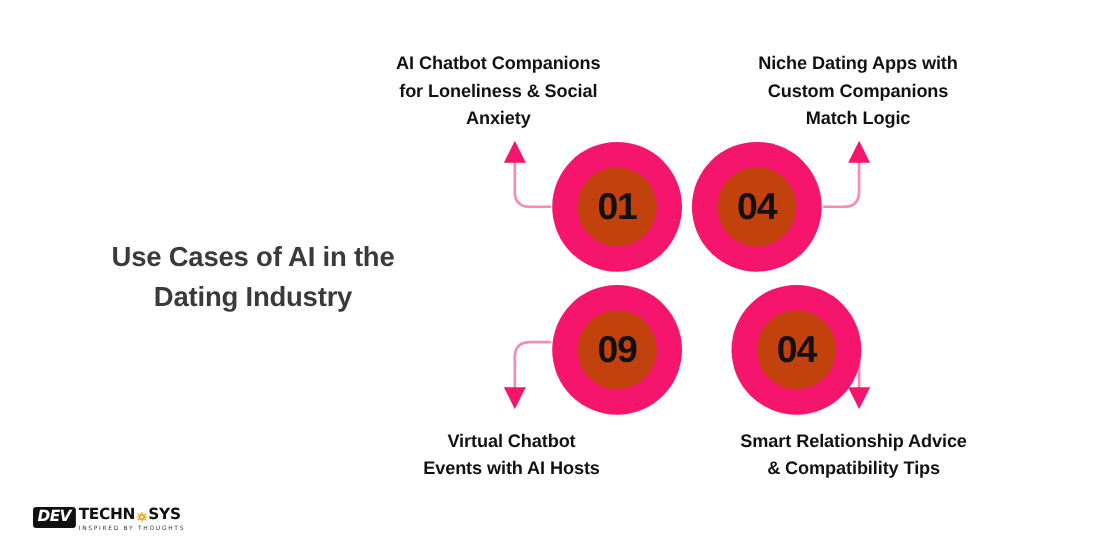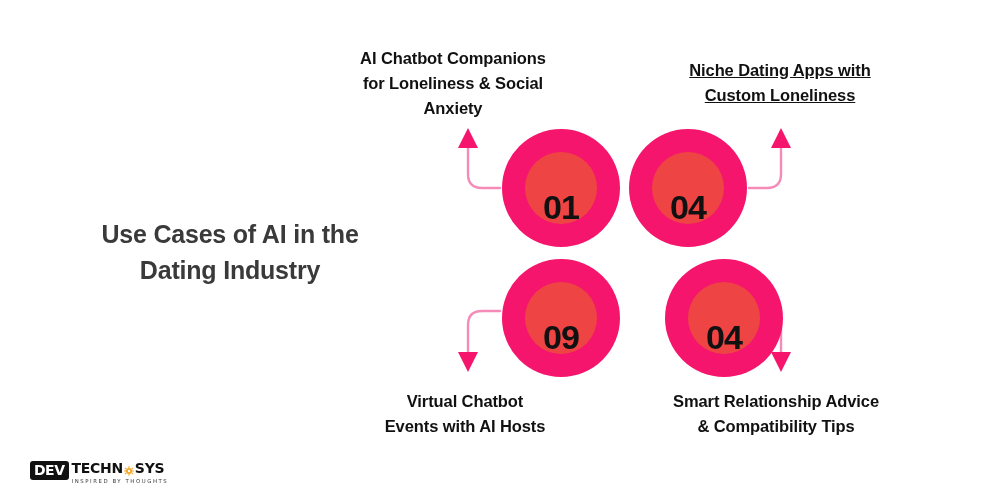--- a/index.html
+++ b/index.html
@@ -54,23 +54,23 @@
     background: #F5156C;
     display: flex;
     align-items: center;
     justify-content: center;
     box-sizing: border-box;
   }
   .node-inner {
     width: 72px;
     height: 72px;
     border-radius: 50%;
-    background: #ef4444;
-    display: flex;
-    align-items: flex-end;
+    background: #c2410c;
+    display: flex;
+    align-items: center;
     justify-content: center;
   }
   .node-num {
     font-size: 34px;
     font-weight: bold;
     color: #111111;
     letter-spacing: -1px;
     line-height: 1;
   }
   #node-01 { left: 502px; top: 129px; }
@@ -83,39 +83,40 @@
     position: absolute;
     text-align: center;
     color: #111111;
     font-size: 16.5px;
     font-weight: bold;
     line-height: 25px;
     letter-spacing: -0.1px;
   }
   .label .lb-line { display: block; white-space: nowrap; }
   #label-01 { left: 328px; width: 250px; top: 46px; }
-  #label-02 { left: 655px; width: 250px; top: 58px; text-decoration: underline; }
+  #label-02 { left: 655px; width: 250px; top: 46px; }
   #label-03 { left: 340px; width: 250px; top: 389px; }
   #label-04 { left: 646px; width: 260px; top: 389px; }
 
   
   #logo {
     position: absolute;
     left: 30px;
     top: 461px;
     display: flex;
     align-items: flex-start;
   }
   #logo-dev-box {
     background: #111111;
     border-radius: 3px;
     padding: 2px 4px 3px 4px;
     display: flex;
     align-items: flex-start;
     justify-content: center;
+    font-style: italic;
   }
   #logo-dev-text {
     color: #ffffff;
     font-size: 14px;
     font-weight: bold;
     font-family: "DejaVu Sans", sans-serif;
     letter-spacing: -0.5px;
     line-height: 14px;
   }
   #logo-right {
@@ -204,21 +205,22 @@
     </div>
   </div>
 
   <div class="label" id="label-01">
     <span class="lb-line">AI Chatbot Companions</span>
     <span class="lb-line">for Loneliness &amp; Social</span>
     <span class="lb-line">Anxiety</span>
   </div>
   <div class="label" id="label-02">
     <span class="lb-line">Niche Dating Apps with</span>
-    <span class="lb-line">Custom Loneliness</span>
+    <span class="lb-line">Custom Companions</span>
+    <span class="lb-line">Match Logic</span>
   </div>
   <div class="label" id="label-03">
     <span class="lb-line">Virtual Chatbot</span>
     <span class="lb-line">Events with AI Hosts</span>
   </div>
   <div class="label" id="label-04">
     <span class="lb-line">Smart Relationship Advice</span>
     <span class="lb-line">&amp; Compatibility Tips</span>
   </div>
 

